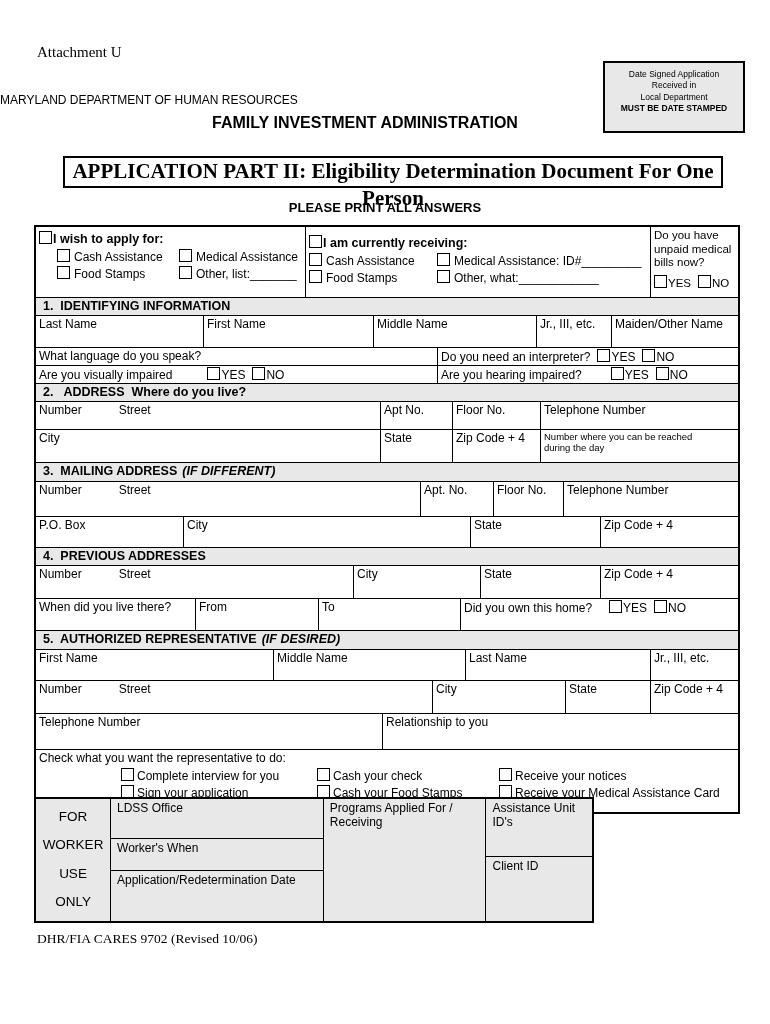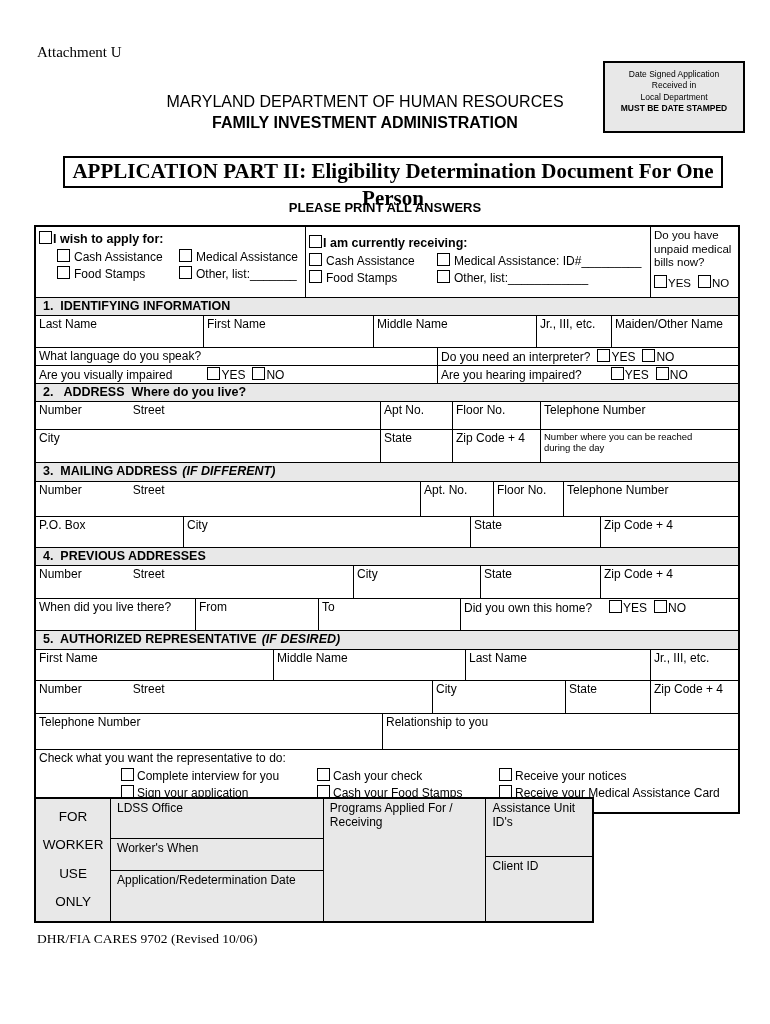--- a/index.html
+++ b/index.html
@@ -2,37 +2,37 @@
 <html><head>
 <meta charset="utf-8">
 <style>
   body{margin:0;background:#fff}
   .page{position:relative;width:770px;height:1024px;background:#fff;color:#000;
         font-family:"Liberation Sans",sans-serif;overflow:hidden}
   .attachment{position:absolute;top:44px;left:37px;font-size:15px;font-family:"Liberation Serif",serif}
   .stamp{position:absolute;left:603px;top:61px;width:142px;height:72px;border:2px solid #000;
          background:#e8e8e8;text-align:center;font-size:8.5px;line-height:1.35;padding-top:6px;box-sizing:border-box}
   .stamp .bold{font-weight:bold}
-  .t1{position:absolute;top:93px;left:0;width:730px;text-align:center;font-size:16px}
+  .t1{position:absolute;top:93px;left:0;width:730px;text-align:left;font-size:12px}
   .t2{position:absolute;top:114px;left:0;width:730px;text-align:center;font-size:16px;font-weight:bold}
   .banner{position:absolute;top:156px;left:63px;width:660px;height:32px;border:2.5px solid #000;
           box-sizing:border-box;text-align:center;font-family:"Liberation Serif",serif;
           font-weight:bold;font-size:21px;line-height:27px}
   .instruction{position:absolute;top:200px;left:0;width:770px;text-align:center;font-weight:bold;font-size:13px}
 
   .ftable{position:absolute;left:34px;top:225px;width:706px;border:2px solid #000;box-sizing:border-box}
   .frow{display:flex;border-bottom:1px solid #000}
   .frow.nob{border-bottom:none}
   .cell{border-right:1px solid #000;padding:1px 3px;box-sizing:border-box;position:relative;
         font-size:12px;line-height:1.18;overflow:hidden}
   .cell.last{border-right:none}
   .sechdr{background:#e8e8e8;font-weight:bold;font-size:12.5px;padding:1px 7px 2px;width:100%;box-sizing:border-box}
   .sechdr span{white-space:pre-wrap}
   .hnote{font-style:italic;margin-left:5px}
-  .flabel2{margin-left:51px}
+  .flabel2{margin-left:37px}
   .small{font-size:9.5px;line-height:1.2;display:block;max-width:165px}
 
   .cb{display:inline-block;width:11px;height:11px;border:1px solid #000;background:#fff;
       vertical-align:-1px;flex:none}
   .yn{white-space:nowrap}
   .yn .cb{margin:0 1px 0 7px}
 
   .lead{font-weight:bold;font-size:12.5px}
   .lead .cb{margin-right:1px}
   .opts{display:grid;row-gap:2px;margin-top:2px;font-size:12px}
@@ -89,21 +89,21 @@
           <div><span class="cb"></span><span>Food Stamps</span></div>
           <div><span class="cb"></span><span>Other, list:_______</span></div>
         </div>
       </div>
       <div class="cell" style="width:345px;padding-top:8px">
         <div class="lead"><span class="cb"></span><span>I am currently receiving:</span></div>
         <div class="opts opts2">
           <div><span class="cb"></span><span>Cash Assistance</span></div>
           <div><span class="cb"></span><span>Medical Assistance: ID#_________</span></div>
           <div><span class="cb"></span><span>Food Stamps</span></div>
-          <div><span class="cb"></span><span>Other, list:____________</span></div>
+          <div><span class="cb"></span><span>Other, what:____________</span></div>
         </div>
       </div>
       <div class="cell last mbcell" style="width:87px">
         <div>Do you have unpaid medical bills now?</div>
         <div class="yn" style="margin-top:5px"><span class="cb" style="margin-left:0"></span><span>YES</span><span class="cb"></span><span>NO</span></div>
       </div>
     </div>
 
     <div class="frow" style="height:17px">
       <div class="sechdr"><span>1.  IDENTIFYING INFORMATION</span></div>

